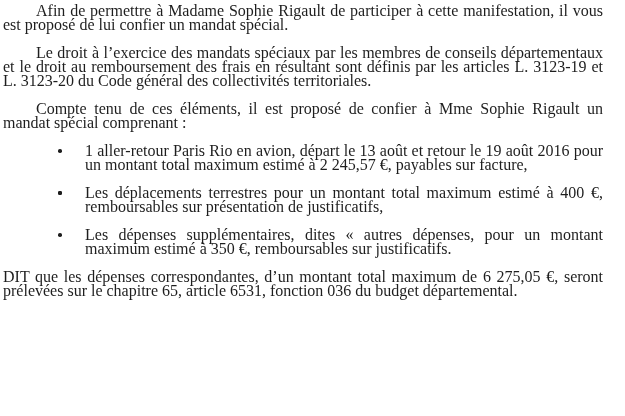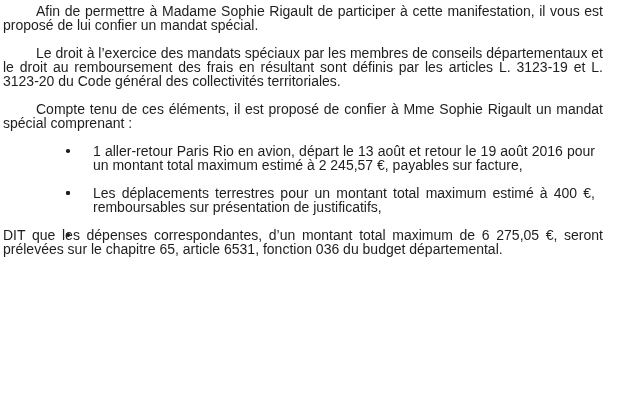--- a/index.html
+++ b/index.html
@@ -7,36 +7,36 @@
     padding: 0;
     background: #ffffff;
   }
   .page {
     position: relative;
     width: 625px;
     height: 416px;
     box-sizing: border-box;
     padding: 4px 22px 0 3px;
     background: #ffffff;
-    font-family: Liberation Sans, sans-serif;
-    font-size: 14px;
+    font-family: Liberation Serif, serif;
+    font-size: 16px;
     line-height: 14px;
     color: #1e1e1e;
     overflow: hidden;
   }
   .para {
     margin: 0 0 14px 0;
     text-align: justify;
   }
   .indent {
     text-indent: 33px;
   }
   .expenses {
     list-style: none;
-    margin: 8px;
+    margin: 0;
     padding: 0;
   }
   .expenses li {
     position: relative;
     margin: 0 0 14px 0;
     padding-left: 82px;
     text-align: justify;
   }
   .dot {
     position: absolute;
@@ -66,19 +66,20 @@
     </li>
     <li>
       <span class="dot"></span>
     </li>
     <li>
       <span class="dot"></span>
       <span class="li-text">Les déplacements terrestres pour un montant total maximum estimé à 400 €, remboursables sur présentation de justificatifs,</span>
     </li>
     <li>
       <span class="dot"></span>
+      <span class="li-text">Les dépenses supplémentaires, dites « autres dépenses, pour un montant maximum estimé à 350 €, remboursables sur justificatifs.</span>
     </li>
   </ul>
 
 
   <p class="para">DIT que les dépenses correspondantes, d’un montant total maximum de 6 275,05 €, seront prélevées sur le chapitre 65, article 6531, fonction 036 du budget départemental.</p>
 
 </div>
 
 </body></html>

